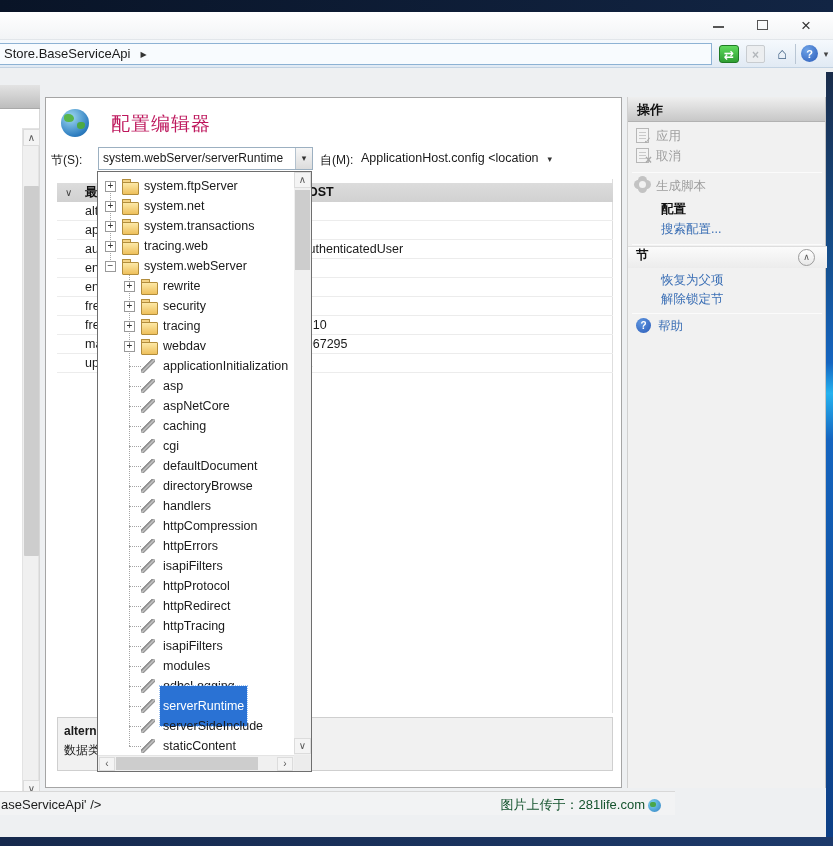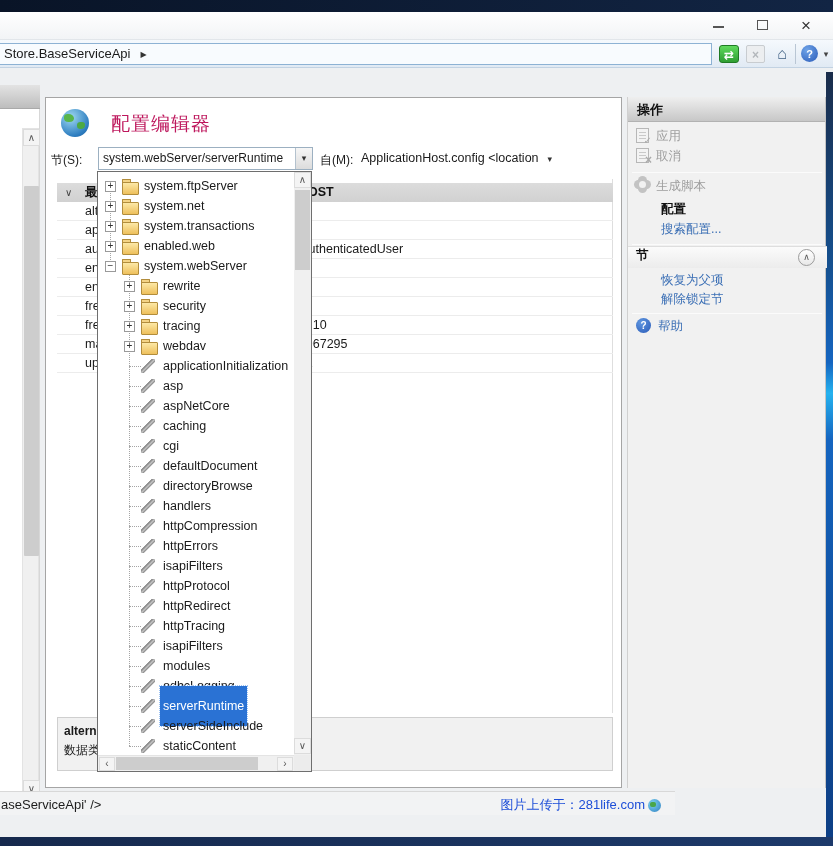--- a/index.html
+++ b/index.html
@@ -22,21 +22,21 @@
   .tbico{position:absolute;top:5px;height:18px;line-height:18px;text-align:center}
   #btn-refresh{left:719px;width:20px;background:linear-gradient(#5fd95c,#2f9e33);border:1px solid #1f7a24;border-radius:3px;color:#fff;font-weight:bold;font-size:12px}
   #btn-stop{left:746px;width:19px;background:#eceef0;border:1px solid #c8ccd0;border-radius:2px;color:#b3b7bb;font-weight:bold;font-size:12px}
   #btn-home{left:772px;width:20px;font-size:16px;color:#3e5f82}
   #tb-sep{left:795px;top:4px;width:1px;height:20px;background:#b9c6d4;position:absolute}
   #btn-help{left:801px;width:17px;height:17px;border-radius:50%;background:radial-gradient(circle at 35% 30%,#6ea3e8,#2a5bb8);color:#fff;font-weight:bold;font-size:11px}
   #help-caret{left:821px;width:10px;font-size:9px;color:#444}
 
   #statusbar{left:0;top:791px;width:675px;height:24px;background:#f2f3f4;border-top:1px solid #d8d8d8}
   #status-left{position:absolute;left:1px;top:5px;font-size:13px;color:#1c1c1c}
-  #watermark{position:absolute;right:14px;top:4px;font-size:13px;color:#1d4ed8;display:flex;align-items:center;gap:3px}
+  #watermark{position:absolute;right:14px;top:4px;font-size:13px;color:#14532d;display:flex;align-items:center;gap:3px}
   .wm-globe{width:13px;height:13px;border-radius:50%;background:radial-gradient(circle at 35% 35%,#7fd3f0,#2e7fc2);position:relative;display:inline-block}
   .wm-globe::after{content:"";position:absolute;left:2px;top:3px;width:6px;height:5px;background:#4aa64a;border-radius:2px}
   #bottom-navy{left:0;top:837px;width:833px;height:9px;background:linear-gradient(90deg,#16294d,#1d3a6b)}
   #desktop-strip{left:826px;top:72px;width:7px;height:765px;background:linear-gradient(#1a2c4a 0%,#15508f 25%,#1565c0 38%,#25b2ef 42%,#1565c0 48%,#0f4f9e 75%,#0d3f85 100%)}
 
   
   #left-cap{left:0;top:85px;width:40px;height:24px;background:linear-gradient(#e3e3e3,#bdbdbd);border-bottom:1px solid #a9a9a9}
   #left-white{left:0;top:109px;width:40px;height:687px;background:#fff;border-right:1px solid #d7d7d7}
   .sb{background:#f0f0f0;border:1px solid #e3e3e3}
   .sb-btn{position:absolute;text-align:center;color:#5a5a5a;background:#f4f4f4;border:1px solid #dcdcdc;font-size:10px}
@@ -280,21 +280,21 @@
         <span class="tlbl">system.net</span>
       </div>
     <div class="trow lvl1">
         <span class="toggle">+</span>
         <span class="folder"></span>
         <span class="tlbl">system.transactions</span>
       </div>
     <div class="trow lvl1">
         <span class="toggle">+</span>
         <span class="folder"></span>
-        <span class="tlbl">enabled.web</span>
+        <span class="tlbl">tracing.web</span>
       </div>
     <div class="trow lvl1">
         <span class="toggle">−</span>
         <span class="folder"></span>
         <span class="tlbl">system.webServer</span>
       </div>
     <div class="trow lvl2">
         <span class="toggle">+</span>
         <span class="folder"></span>
         <span class="tlbl">rewrite</span>

